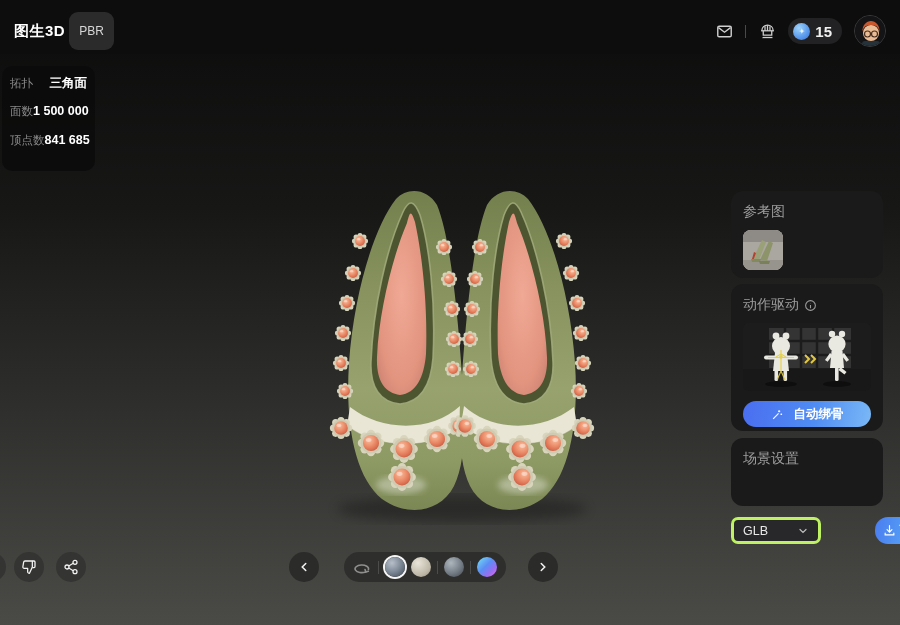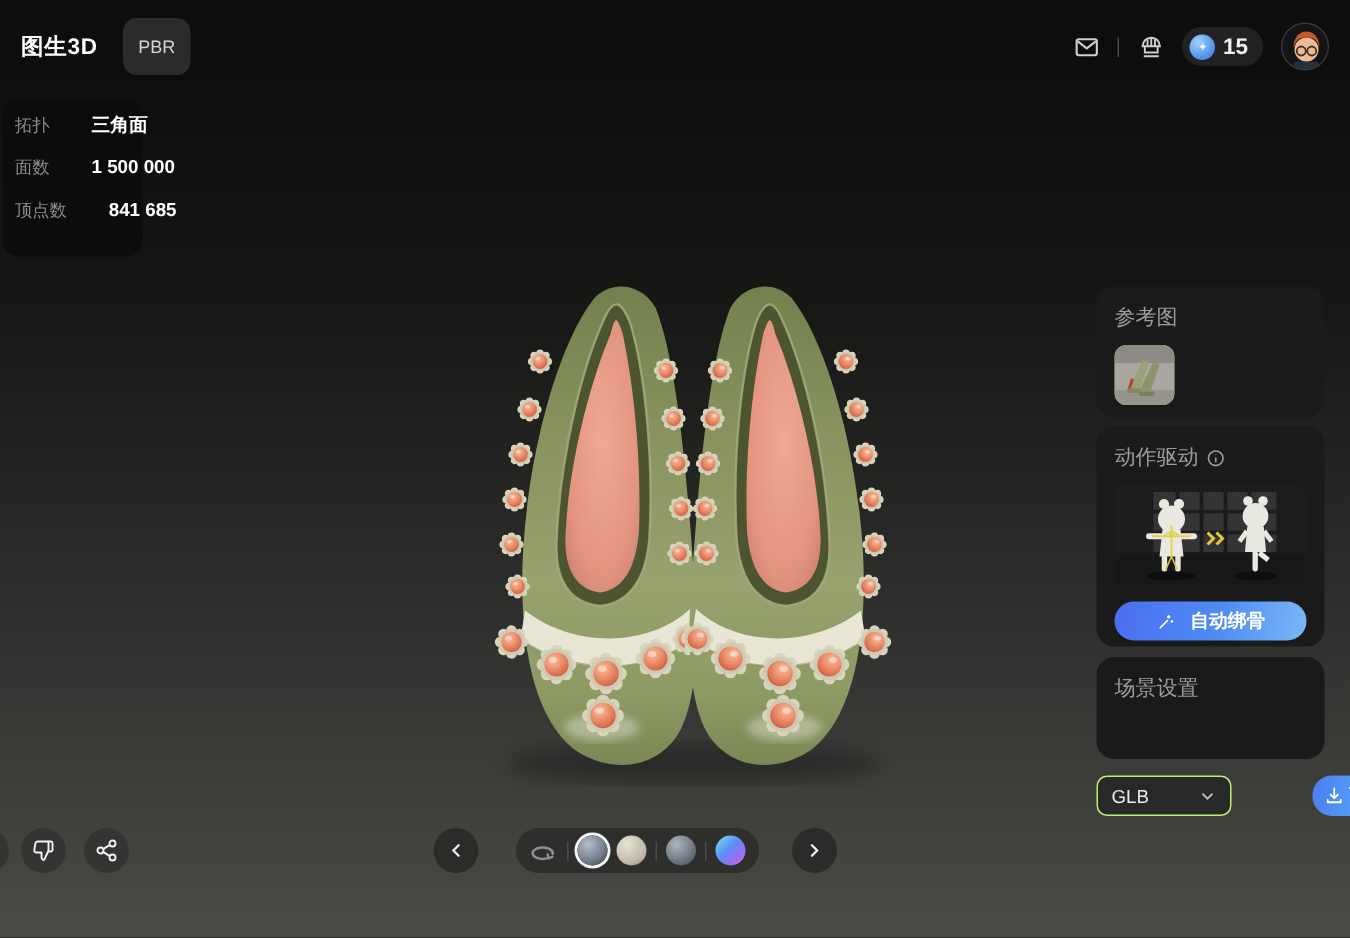--- a/index.html
+++ b/index.html
@@ -3,42 +3,42 @@
 <meta charset="utf-8">
 <style>
   * { margin:0; padding:0; box-sizing:border-box; }
   html,body { width:900px; height:625px; overflow:hidden; background:#0d0d0d;
     font-family:"Liberation Sans", sans-serif; }
 
   
   #topbar { position:absolute; top:8px; left:0; width:900px; height:46px;
     background:#0d0d0d; display:flex; align-items:center; padding:0 14px; z-index:30; }
   #app-title { color:#ffffff; font-size:15px; font-weight:bold; letter-spacing:.5px; }
-  #pbr-badge { margin-left:17px; background:#2b2b2b; color:#d6d6d6; font-size:12px;
+  #pbr-badge { margin-left:4px; background:#2b2b2b; color:#d6d6d6; font-size:12px;
     padding:12px 10px; border-radius:9px; }
   #topbar-right { margin-left:auto; display:flex; align-items:center; gap:12px; }
   .tb-icon { width:18px; height:18px; display:flex; align-items:center; justify-content:center; }
   .tb-divider { width:1px; height:13px; background:#4a4a4a; }
   #credits-pill { display:flex; align-items:center; gap:5px; background:#222224;
     border-radius:14px; height:26px; padding:0 10px 0 5px; }
   #credit-coin { width:17px; height:17px; border-radius:50%;
     background:radial-gradient(circle at 35% 30%, #9fd4fa, #5d9cee 55%, #3b6fd4);
     display:flex; align-items:center; justify-content:center; color:#eaf4ff; font-size:8px; }
   #credits-count { color:#f0f0f0; font-size:15px; font-weight:bold; }
   #avatar { width:32px; height:32px; border-radius:50%; overflow:hidden;
     background:#17171a; border:1px solid #3a3a3c; }
 
   
   #viewer { position:absolute; top:46px; left:0; width:900px; height:579px;
     background:linear-gradient(180deg,#0e0e0e 0%, #171716 28%, #2e2e2c 62%, #4a4a47 100%); }
 
   
   #stats-panel { position:absolute; left:2px; top:66px; width:93px;
     background:rgba(10,10,10,.78); border-radius:10px; padding:9px 8px; z-index:20; }
-  .stat-row { display:flex; align-items:baseline; justify-content:space-between; height:29px;gap:28px; }
+  .stat-row { display:flex; align-items:baseline; justify-content:space-between; height:29px; }
   .stat-label { color:#8b8b8b; font-size:11.5px; white-space:nowrap; }
   .stat-value { color:#ffffff; font-size:12.5px; font-weight:bold; white-space:nowrap; }
 
   
   .side-panel { position:absolute; left:731px; width:152px; background:#1a1a1a;
     border-radius:12px; padding:12px; z-index:20; }
   .panel-title { color:#9c9c9c; font-size:14px; display:flex; align-items:center; gap:5px; }
   #reference-panel { top:191px; height:87px; }
   #reference-thumb { margin-top:9px; width:40px; height:40px; border-radius:8px;
     overflow:hidden; background:#b9b5ae; }
@@ -48,21 +48,21 @@
   #rig-button { margin-top:10px; width:128px; height:26px; border-radius:13px; border:none;
     background:linear-gradient(100deg,#4a6ef0 0%, #4f8cf3 55%, #7ab8f7 100%);
     color:#ffffff; font-size:12.5px; font-weight:bold; display:flex; align-items:center;
     justify-content:center; gap:10px; cursor:pointer; font-family:inherit; }
   #scene-panel { top:438px; height:68px; }
   #lighting-row { margin-top:13px; display:flex; align-items:center; justify-content:space-between; }
   #lighting-value { color:#f2f2f2; font-size:14px; }
 
   
   #format-select { position:absolute; left:731px; top:517px; width:90px; height:27px;
-    background:#28282a; border:1px solid #bef264; border-radius:7px; display:flex;
+    background:#28282a; border:3px solid #bef264; border-radius:7px; display:flex;
     align-items:center; justify-content:space-between; padding:0 9px; z-index:20; cursor:pointer; }
   #format-value { color:#e8e8e8; font-size:12.5px; }
   #download-button { position:absolute; left:827px; top:517px; width:56px; height:27px;
     border:none; border-radius:13px;
     background:linear-gradient(100deg,#4a7df0 0%, #56a0f5 60%, #6fb4f8 100%);
     color:#fff; font-size:12px; font-weight:bold; display:flex; align-items:center;
     justify-content:center; gap:4px; z-index:20; cursor:pointer; font-family:inherit;margin-left:48px; }
 
   
   .circle-btn { position:absolute; width:30px; height:30px; border-radius:50%;

